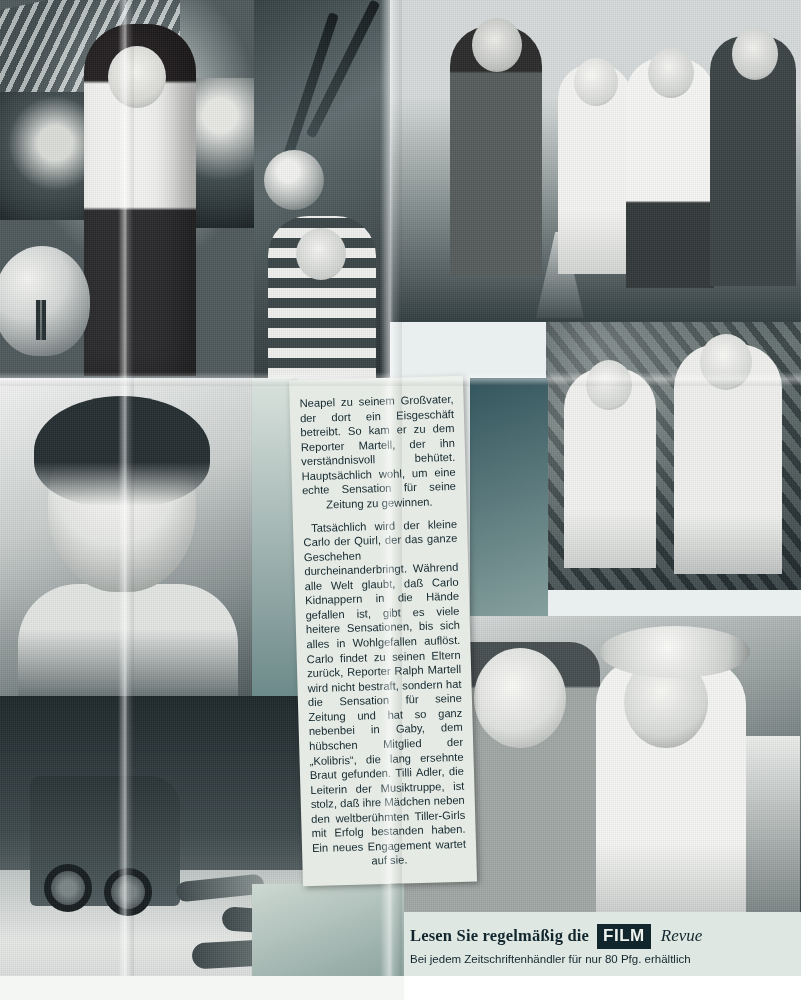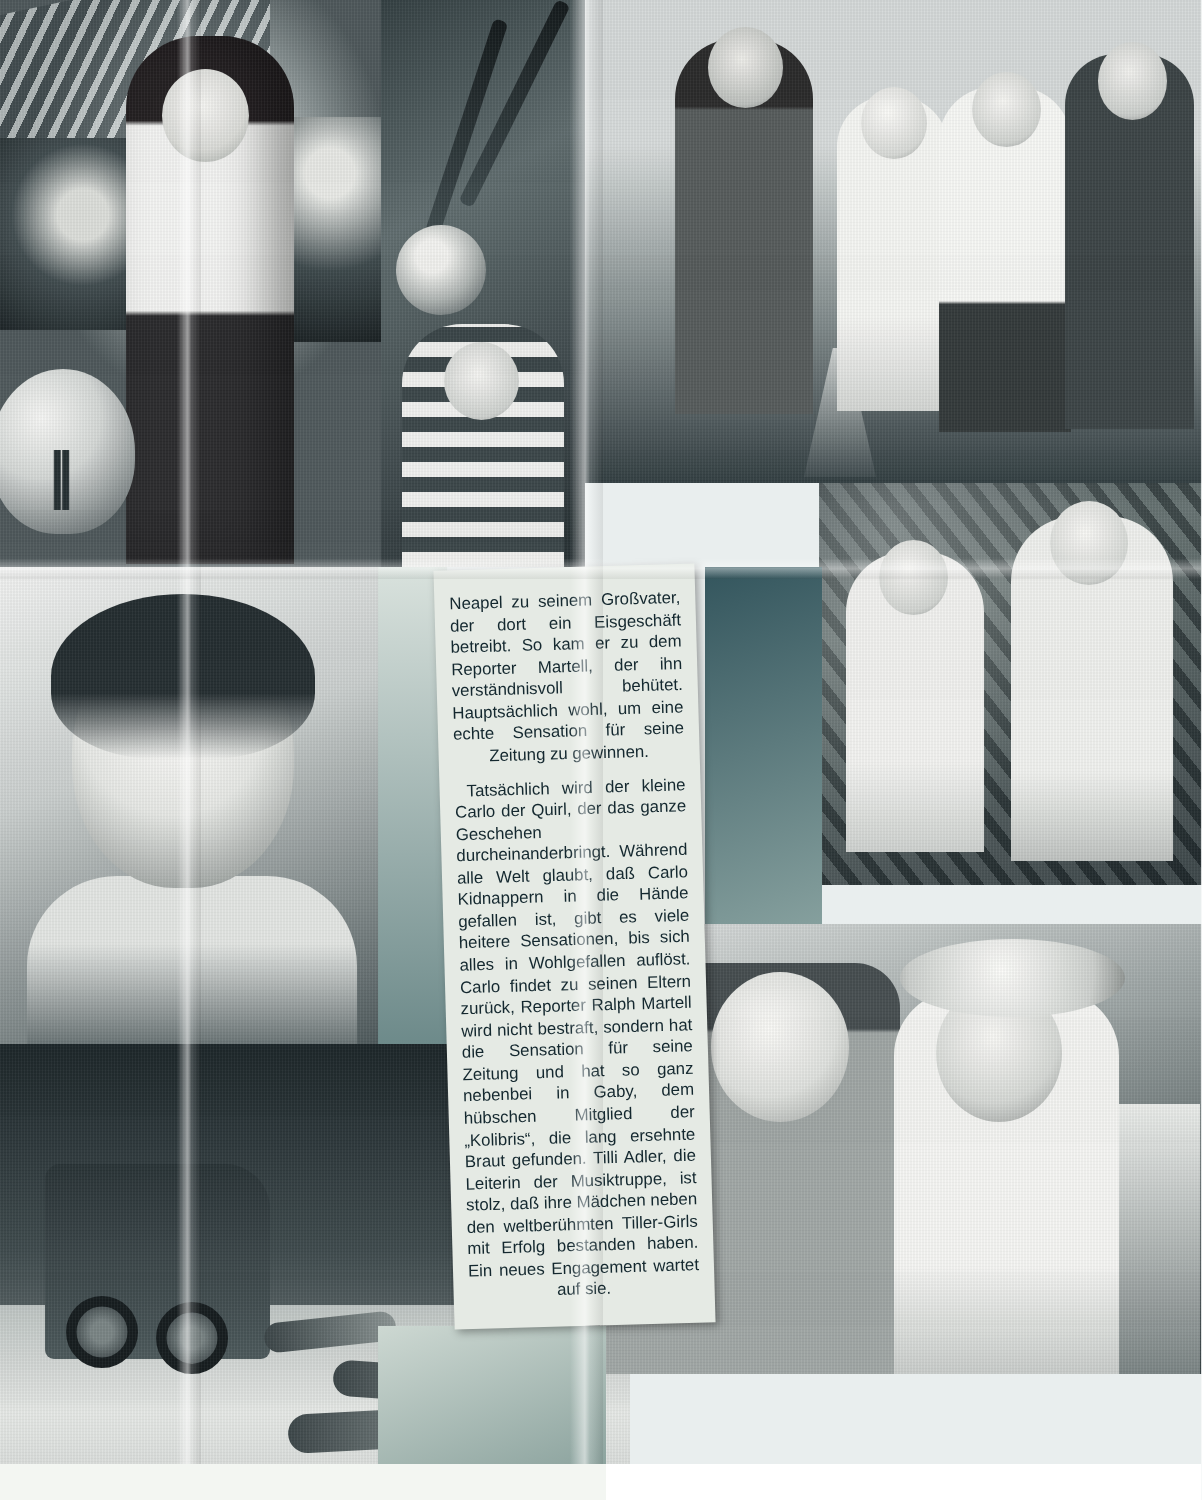--- a/index.html
+++ b/index.html
@@ -454,17 +454,27 @@
     <div class="col-text">
       <p>Neapel zu seinem Großvater, der dort ein Eisgeschäft betreibt. So kam er zu dem Reporter Martell, der ihn verständnisvoll behütet. Hauptsächlich wohl, um eine echte Sensation für seine Zeitung zu gewinnen.</p>
       <p class="indent">Tatsächlich wird der kleine Carlo der Quirl, der das ganze Geschehen durcheinanderbringt. Während alle Welt glaubt, daß Carlo Kidnappern in die Hände gefallen ist, gibt es viele heitere Sensationen, bis sich alles in Wohlgefallen auflöst. Carlo findet zu seinen Eltern zurück, Reporter Ralph Martell wird nicht bestraft, sondern hat die Sensation für seine Zeitung und hat so ganz nebenbei in Gaby, dem hübschen Mitglied der „Kolibris“, die lang ersehnte Braut gefunden. Tilli Adler, die Leiterin der Musiktruppe, ist stolz, daß ihre Mädchen neben den weltberühmten Tiller-Girls mit Erfolg bestanden haben. Ein neues Engagement wartet auf sie.</p>
     </div>
   </div>
 
   <div class="crease" id="crease-v1"></div>
   <div class="crease" id="crease-v2"></div>
   <div class="crease-h" id="crease-h1"></div>
 
+  <div id="advert">
+    <div class="line1">
+      <span class="promo-text">Lesen Sie regelmäßig die</span>
+      <span class="logo">
+        <span class="film">FILM</span>
+      </span>
+      <span class="logo-revue">Revue</span>
+    </div>
+    <div class="line2">Bei jedem Zeitschriftenhändler für nur 80 Pfg. erhältlich</div>
+  </div>
 
   <div class="margin-strip" id="margin-bottom"></div>
   <div id="filler-left-bottom"></div>
 
 </div>
 
 </body></html>

